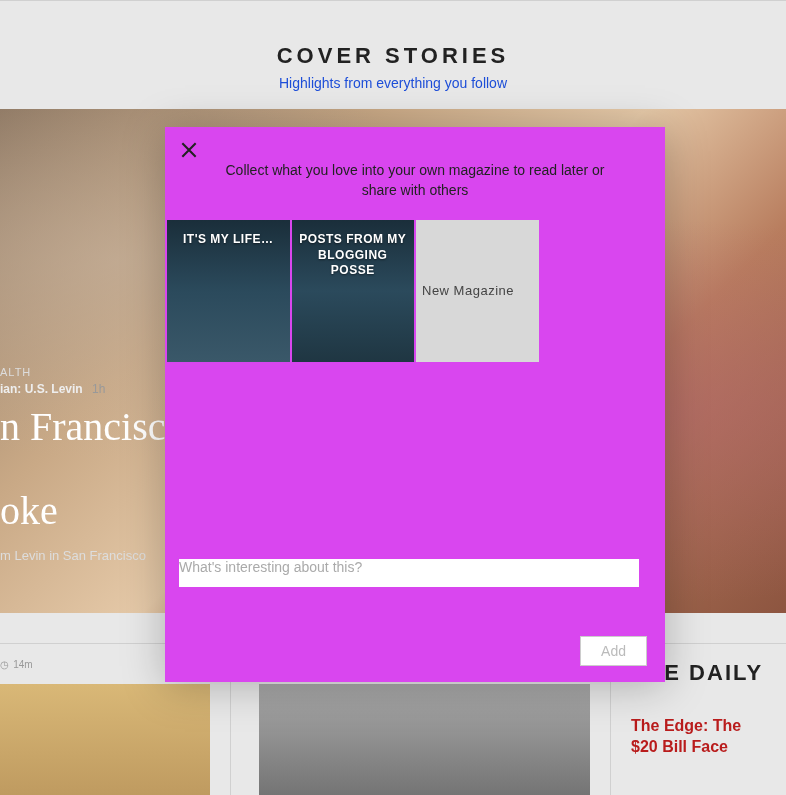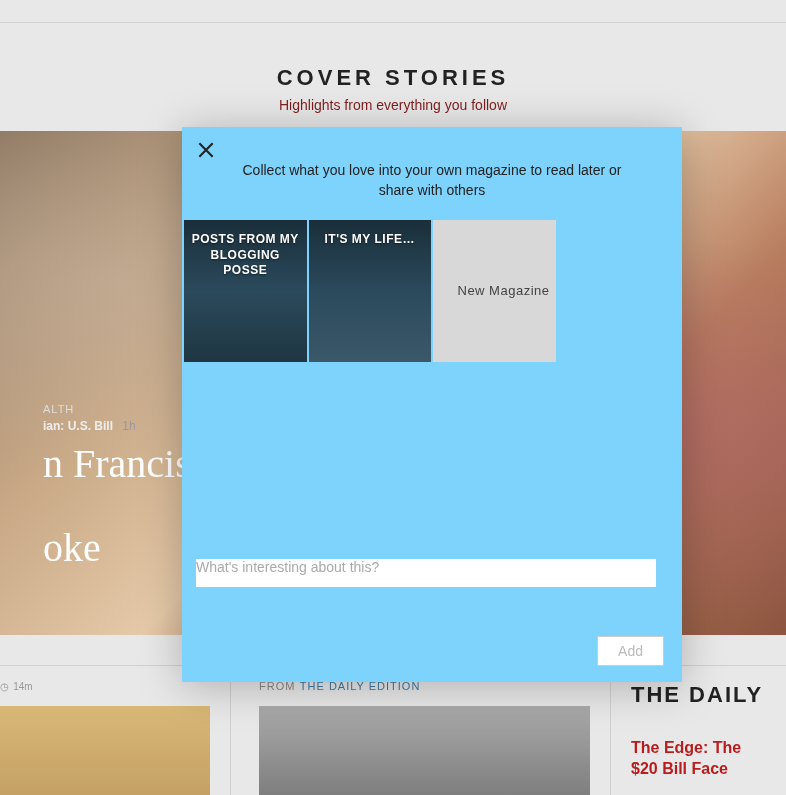--- a/index.html
+++ b/index.html
@@ -8,31 +8,31 @@
       background: #e8e8e8;
       width: 786px;
       height: 795px;
       overflow: hidden;
       position: relative;
     }
     .header-section {
       text-align: center;
       padding: 42px 0 18px;
       border-top: 1px solid #d0d0d0;
-      margin-top: 22px;
+      margin-top: 0;
     }
     .cover-title {
       font-size: 22px;
       font-weight: 700;
       letter-spacing: 4px;
       color: #222;
     }
     .cover-subtitle {
       font-size: 14px;
-      color: #7f1d1d;
+      color: #1d4ed8;
       margin-top: 6px;
     }
     .hero {
       position: relative;
       width: 786px;
       height: 504px;
       background: linear-gradient(135deg, #8b7560 0%, #c9a986 30%, #e5c9a8 50%, #b87d5e 70%, #8d5540 100%);
       overflow: hidden;
     }
     .hero::before {
@@ -42,21 +42,20 @@
       background: radial-gradient(ellipse at 15% 30%, rgba(200,180,160,0.6), transparent 40%),
                   radial-gradient(ellipse at 85% 60%, rgba(180,100,110,0.5), transparent 45%);
     }
     .hero-text {
       position: absolute;
       left: 0;
       bottom: 50px;
       color: #fff;
       padding-left: 0;
       max-width: 250px;
-      margin-left: 43px;
     }
     .hero-meta {
       font-size: 11px;
       letter-spacing: 1px;
       color: #ddd;
       margin-bottom: 4px;
     }
     .hero-source {
       font-size: 12px;
       color: #ccc;
@@ -113,25 +112,25 @@
       font-size: 16px;
       font-weight: 700;
       color: #b91c1c;
       margin-top: 20px;
       line-height: 1.3;
     }
 
     
     .modal {
       position: absolute;
-      left: 182px;
+      left: 165px;
       top: 127px;
       width: 500px;
       height: 555px;
-      background: #7dd3fc;
+      background: #d946ef;
       box-shadow: 0 4px 40px rgba(0,0,0,0.25);
       z-index: 100;
     }
     .close-btn {
       position: absolute;
       left: 14px;
       top: 13px;
       cursor: pointer;
       width: 24px;
       height: 24px;
@@ -190,21 +189,21 @@
       width: 14px;
       height: 14px;
       z-index: 3;
     }
     .lock-icon svg { fill: #fff; }
     .new-mag {
       background: #d8d8d8;
       color: #555;
       display: flex;
       align-items: center;
-      justify-content: flex-end;
+      justify-content: flex-start;
       padding-top: 0;
     }
     .new-mag .mag-tile-label {
       color: #444;
       font-weight: 400;
       font-size: 13px;
       text-shadow: none;
     }
     .comment-input {
       width: calc(100% - 40px);
@@ -239,28 +238,29 @@
 
 <div class="header-section">
   <div class="cover-title">COVER STORIES</div>
   <div class="cover-subtitle">Highlights from everything you follow</div>
 </div>
 
 <div class="hero">
   <div class="hero-text">
     <div class="hero-meta">ALTH</div>
     <div class="hero-source">
-      <span class="hero-source-name">ian: U.S. Bill</span>
+      <span class="hero-source-name">ian: U.S. Levin</span>
       <span class="hero-source-time">1h</span>
     </div>
     <div class="hero-headline">
       <span>n Francisco</span><br>
       <br>
       <span>oke</span>
     </div>
+    <div class="hero-byline">m Levin in San Francisco</div>
   </div>
 </div>
 
 <div class="bottom-row">
   <div class="col col-left">
     <span style="color:#999;font-size:10px;">◷</span>
     <span class="time-ago">14m</span>
     <div class="thumb"></div>
   </div>
   <div class="col col-mid">
@@ -277,25 +277,25 @@
 <div class="modal">
   <div class="close-btn">
     <svg viewBox="0 0 24 24">
         <path d="M4 4 L20 20 M20 4 L4 20" stroke="#222" stroke-width="2.5" fill="none"></path>
       </svg>
   </div>
   <div class="modal-header">Collect what you love into your own magazine to read later or share with others</div>
 
   <div class="mag-grid-wrap">
     <div class="mag-grid">
+      <div class="mag-tile tile-2">
+        <div class="mag-tile-label">IT'S MY LIFE…</div>
+      </div>
       <div class="mag-tile tile-1">
         <div class="mag-tile-label">POSTS FROM MY BLOGGING POSSE</div>
-      </div>
-      <div class="mag-tile tile-2">
-        <div class="mag-tile-label">IT'S MY LIFE…</div>
       </div>
       <div class="mag-tile new-mag">
         <div class="mag-tile-label">New Magazine</div>
       </div>
     </div>
 
   </div>
 
   <textarea class="comment-input" placeholder="What's interesting about this?" style=""></textarea>
 

